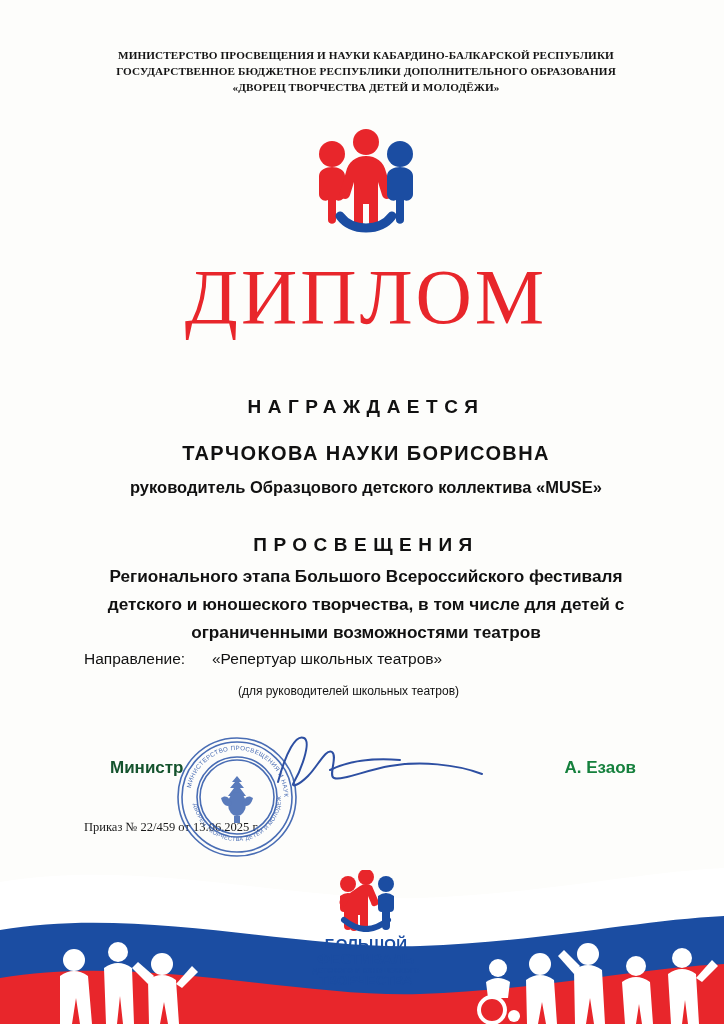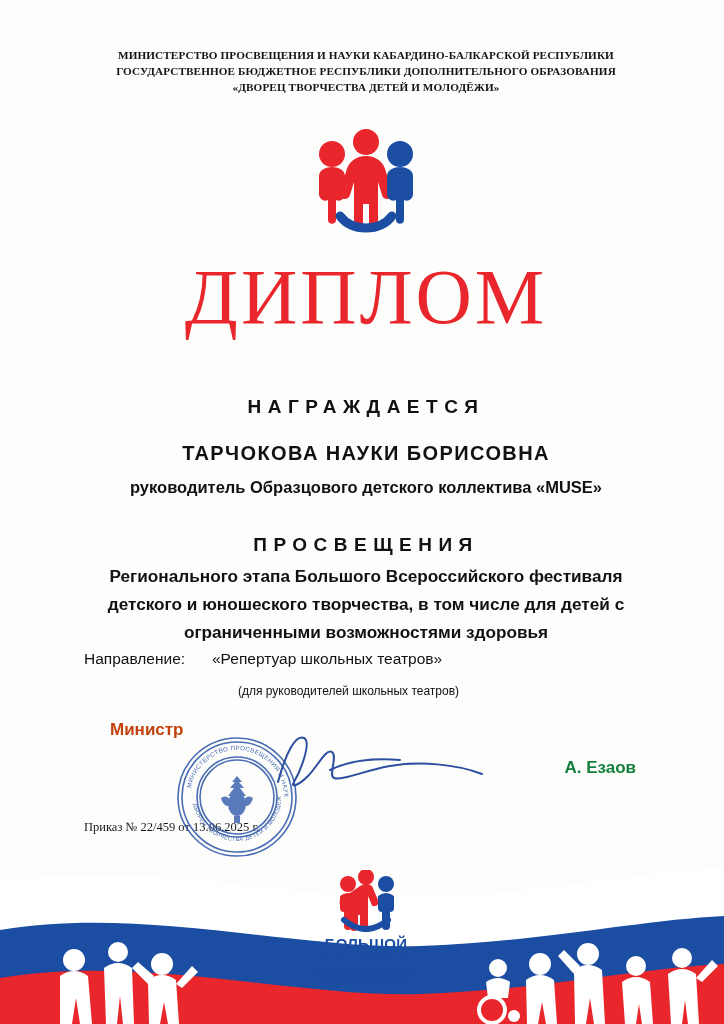--- a/index.html
+++ b/index.html
@@ -145,26 +145,26 @@
     left: 238px;
     font-family: "Liberation Sans", sans-serif;
     font-size: 12px;
     color: #111;
     margin-top: 12px;
   }
 
   
   .minister-label {
     position: absolute;
-    top: 720px;
+    top: 758px;
     left: 110px;
     font-family: "Liberation Sans", sans-serif;
     font-weight: bold;
     font-size: 17px;
-    color: #c2410c;
+    color: #14532d;
   }
   .minister-name {
     position: absolute;
     top: 758px;
     right: 96px;
     font-family: "Liberation Sans", sans-serif;
     font-weight: bold;
     font-size: 17px;
     color: #15803d;
   }
@@ -255,21 +255,21 @@
 
   <div class="awarded">НАГРАЖДАЕТСЯ</div>
   <div class="recipient">ТАРЧОКОВА  НАУКИ  БОРИСОВНА</div>
   <div class="role-lines">
     <div>руководитель Образцового детского коллектива «MUSE»</div>
   </div>
   <div class="winner">ПРОСВЕЩЕНИЯ</div>
   <div class="event-lines">
     <div>Регионального этапа Большого Всероссийского фестиваля</div>
     <div>детского и юношеского творчества, в том числе для детей с</div>
-    <div>ограниченными возможностями здоровья</div>
+    <div>ограниченными возможностями театров</div>
   </div>
 
   <div class="direction">Направление:</div>
   <div class="direction-value">«Репертуар школьных театров»</div>
   <div class="direction-sub">(для руководителей школьных театров)</div>
 
   <div class="minister-label">Министр</div>
   <div class="minister-name">А. Езаов</div>
   <div class="order-line">Приказ № 22/459 от 13.06.2025 г.</div>
 

